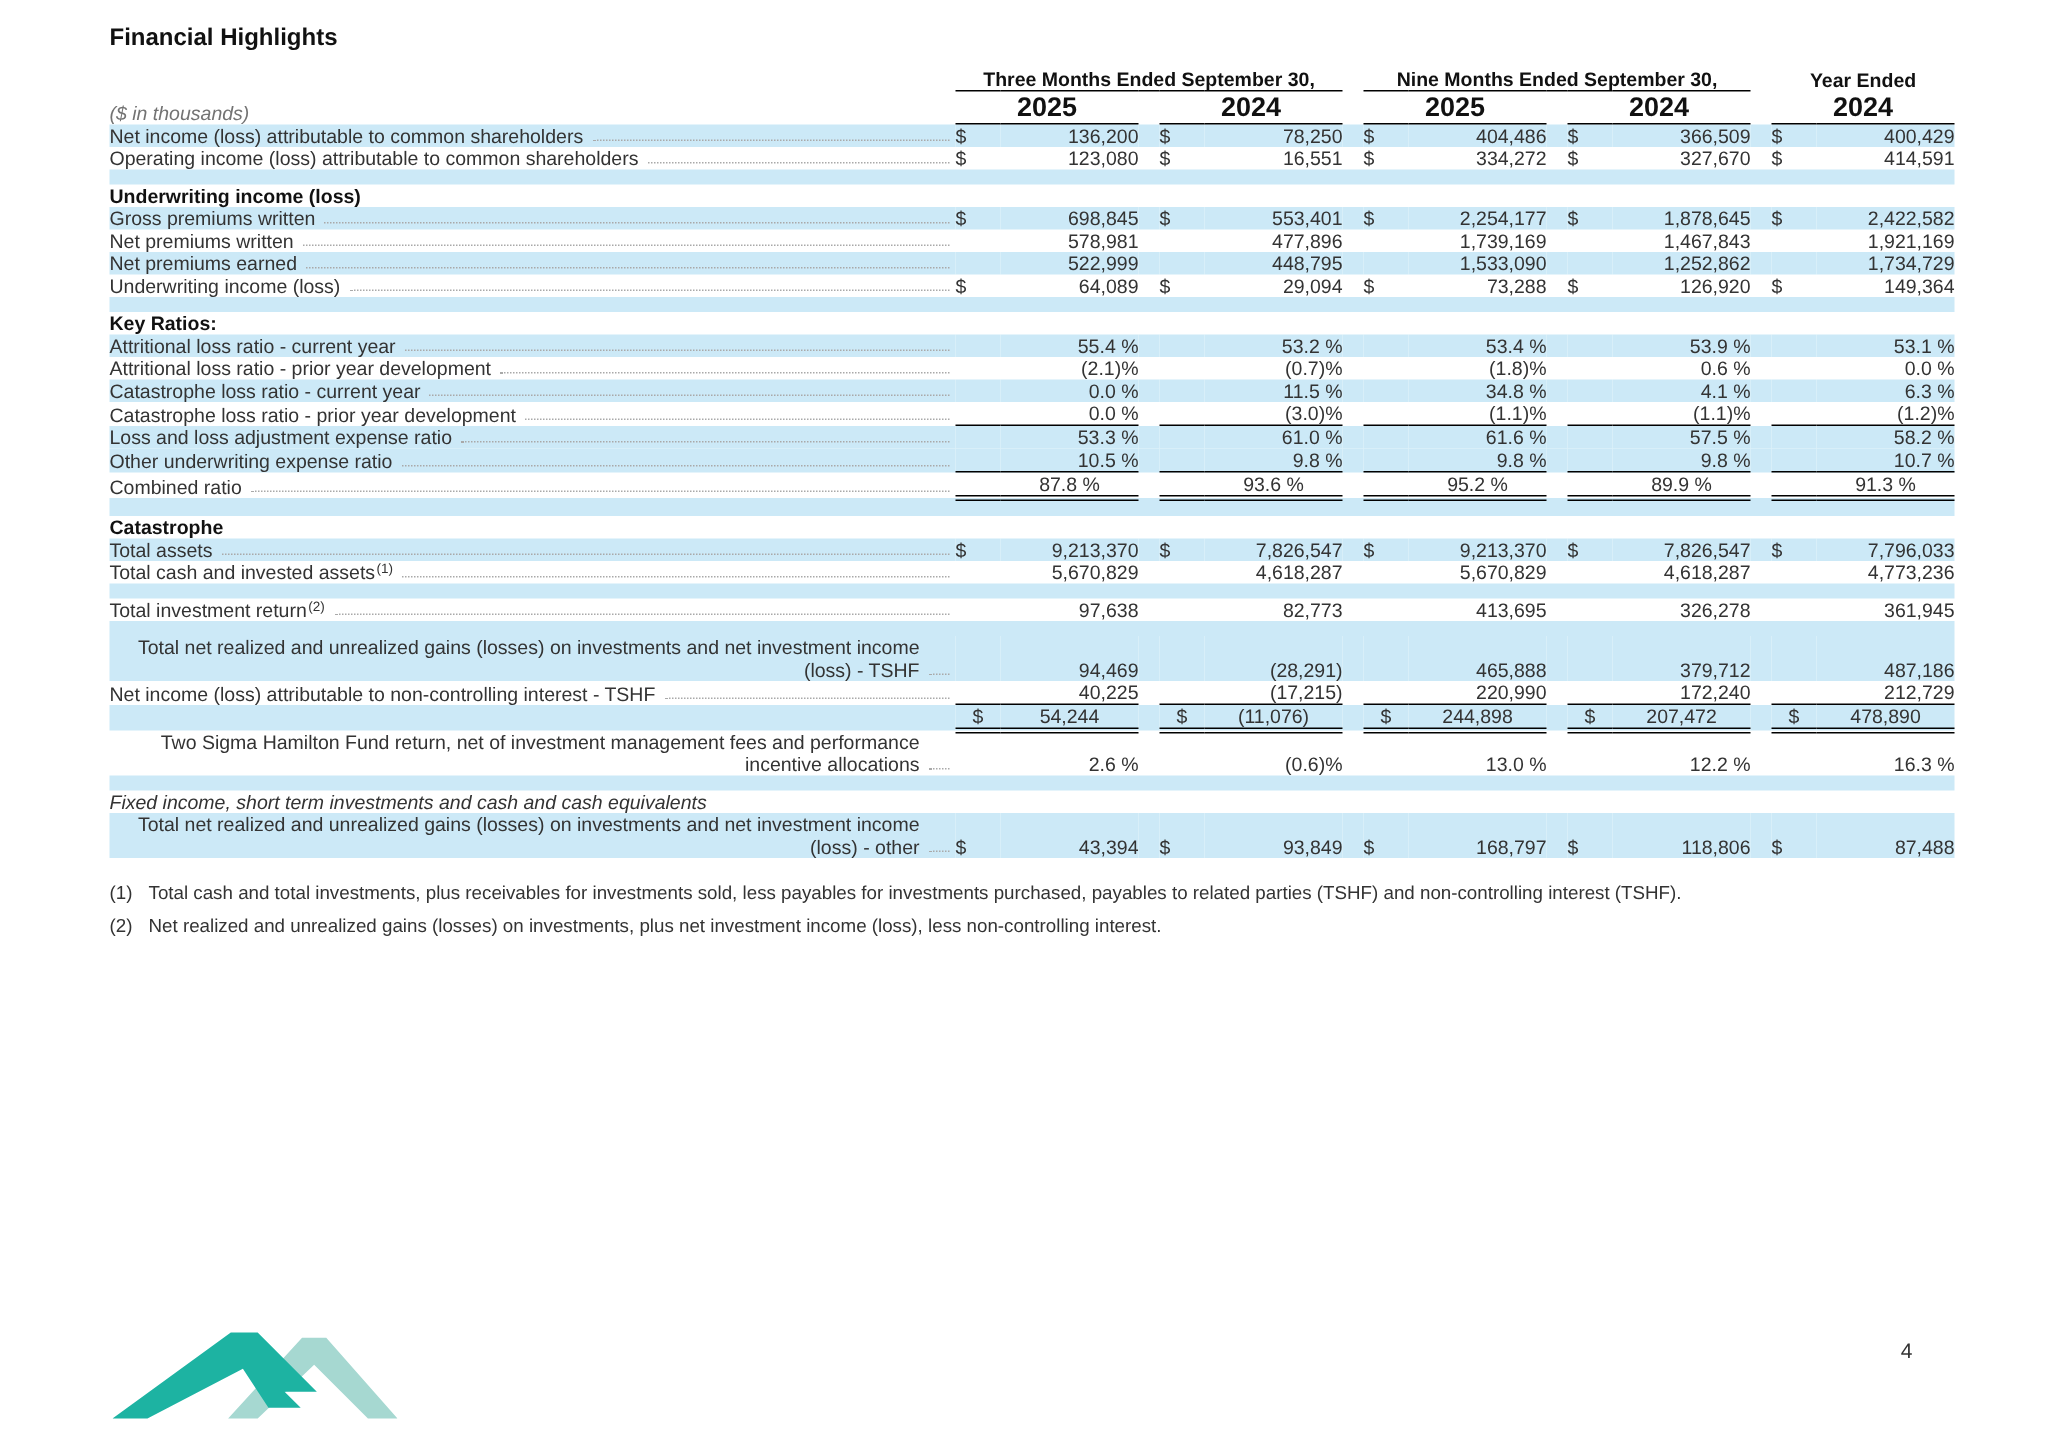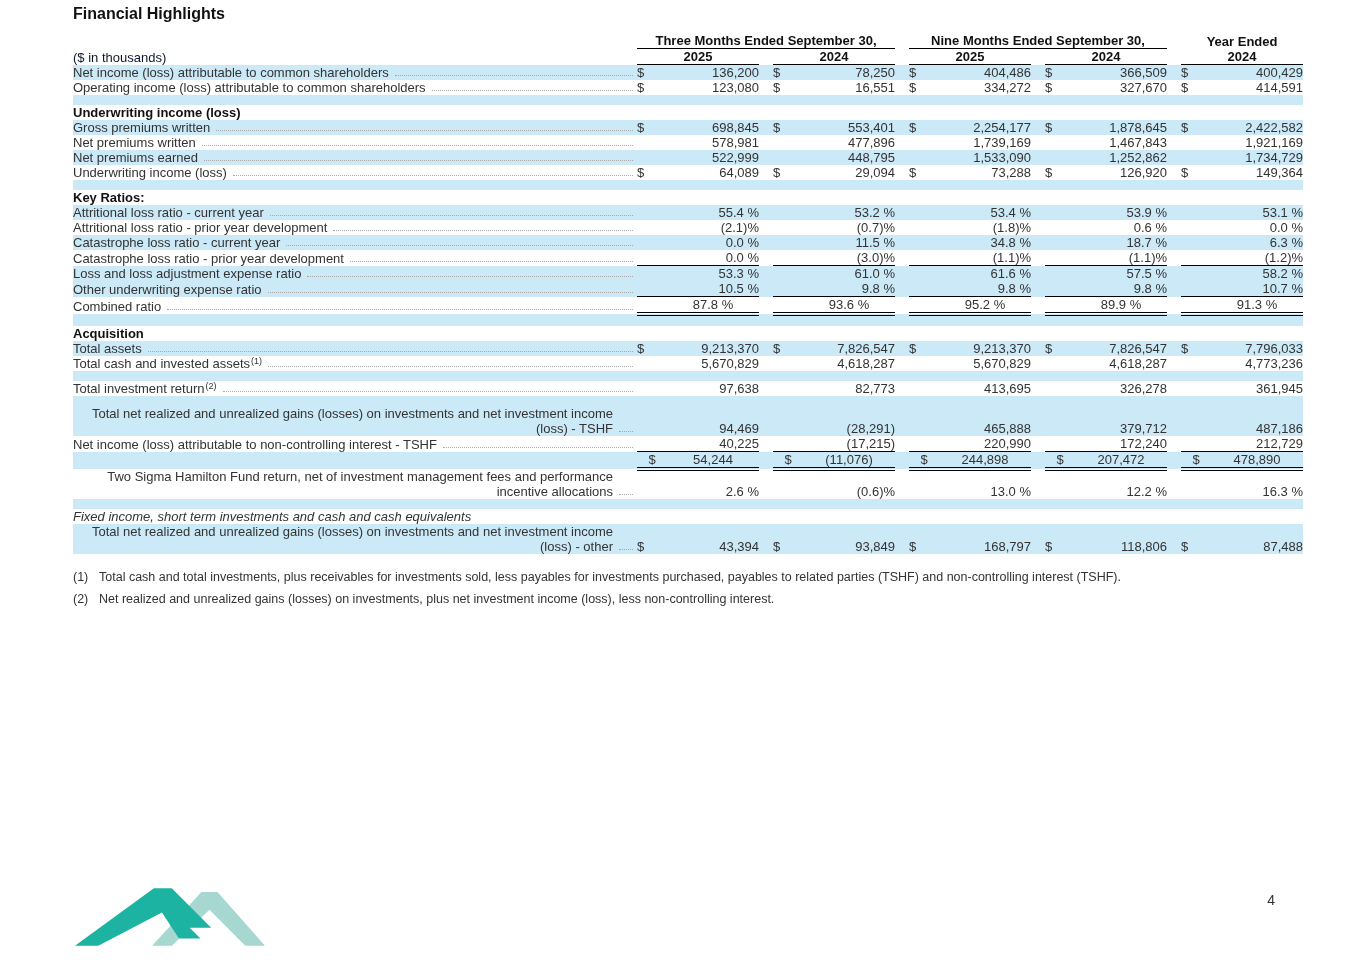--- a/index.html
+++ b/index.html
@@ -5,36 +5,36 @@
   html,body{margin:0;padding:0;background:#fff;}
   .page{
     position:relative;
     width:1365px;height:966px;
     background:#fff;
     overflow:hidden;
     font-family:"Liberation Sans","DejaVu Sans",sans-serif;
     color:#333;
   }
   .title{
-    padding:5px 0 0 73px;
+    padding:17px 0 0 73px;
     font-size:16px;font-weight:bold;color:#111;
   }
   table.fin{
     margin:10px 4px 0 73px;
     border-collapse:collapse;
     table-layout:fixed;
     width:1230px;
     font-size:13px;
   }
   table.fin td{vertical-align:bottom;padding:0;}
   
   td.grp{font-weight:bold;color:#111;text-align:center;padding:2px 0 2px 0;font-size:13px;}
   td.grp.u-line{border-bottom:1.5px solid #000;}
-  td.yr{font-weight:bold;color:#111;text-align:center;padding:2px 0 3px 0;border-bottom:1.5px solid #000;font-size:13px;}
-  td.note{color:#0f172a;padding:2px 0 3px 0;}
+  td.yr{font-weight:bold;color:#111;text-align:center;padding:2px 0 3px 0;border-bottom:1.5px solid #000;font-size:18px;}
+  td.note{font-style:italic;color:#737373;padding:2px 0 3px 0;}
   
   tr.band{background:var(--band,#cce9f7);}
   td.lbl{padding:3px 0 4px 0;text-align:right;}
   .lw{display:flex;align-items:flex-end;}
   .lt{max-width:540px;}
   .sup{font-size:9px;position:relative;top:-5px;margin-left:1px;}
   .leader{flex:1 1 auto;min-width:10px;border-bottom:1.5px dotted #a9a9a9;margin:0 4px 4px 6px;}
   td.d{text-align:left;padding:3px 0 4px 8px;}
   td.v{text-align:right;padding:3px 12px 4px 0;}
   td.gap{padding:0;}
@@ -297,21 +297,21 @@
           <td class="d"></td>
           <td class="v">0.0 %</td>
           <td class="gap"></td>
           <td class="d"></td>
           <td class="v">11.5 %</td>
           <td class="gap"></td>
           <td class="d"></td>
           <td class="v">34.8 %</td>
           <td class="gap"></td>
           <td class="d"></td>
-          <td class="v">18.7 %</td>
+          <td class="v">4.1 %</td>
           <td class="gap"></td>
           <td class="d"></td>
           <td class="v">6.3 %</td>
         </tr>
         <tr>
           <td class="lbl">
             <div class="lw">
               <span class="lt">Catastrophe loss ratio - prior year development</span>
               <span class="leader"></span>
             </div>
@@ -394,21 +394,21 @@
           <td class="d u2"></td>
           <td class="v u2">89.9 %</td>
           <td class="gap"></td>
           <td class="d u2"></td>
           <td class="v u2">91.3 %</td>
         </tr>
         <tr class="spacer band">
           <td colspan="15"></td>
         </tr>
         <tr>
-          <td class="section" colspan="15">Acquisition</td>
+          <td class="section" colspan="15">Catastrophe</td>
         </tr>
         <tr class="band">
           <td class="lbl">
             <div class="lw">
               <span class="lt">Total assets</span>
               <span class="leader"></span>
             </div>
           </td>
           <td class="d">$</td>
           <td class="v">9,213,370</td>

